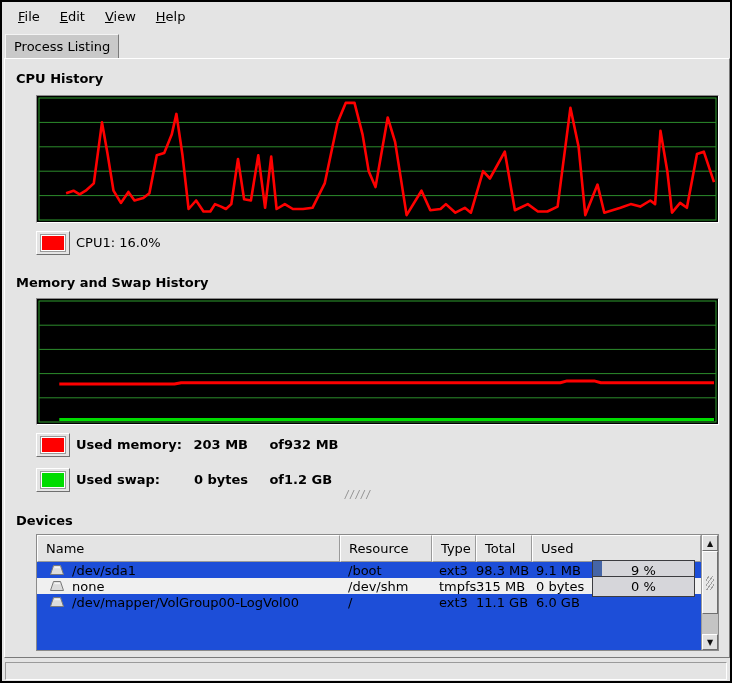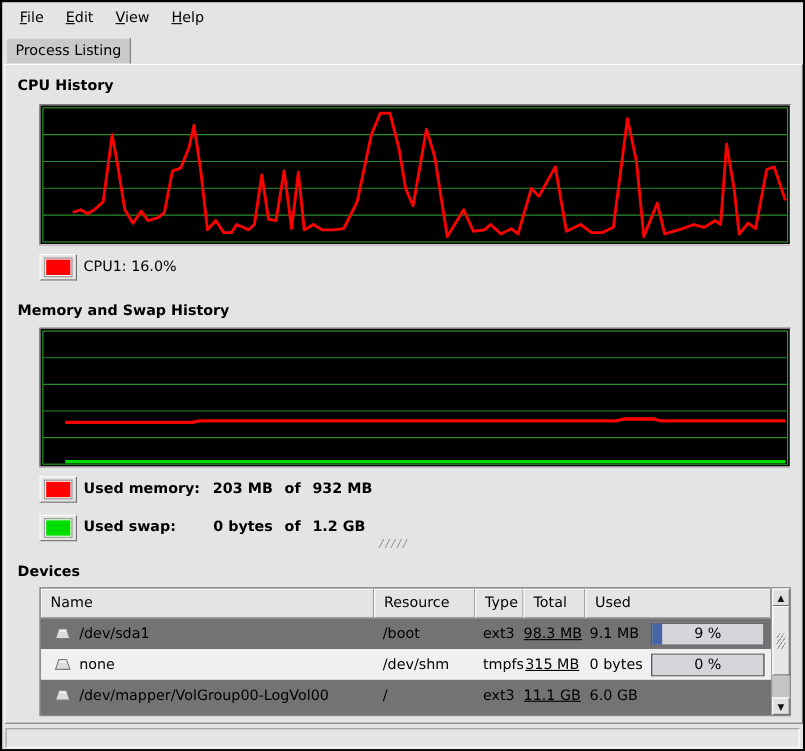--- a/index.html
+++ b/index.html
@@ -35,41 +35,41 @@
   .graph svg { display:block; }
   
   .colorbtn { position:absolute; width:34px; height:24px; background:#e4e4e4;
     border-top:1px solid #fff; border-left:1px solid #fff;
     border-right:1px solid #6f6f6f; border-bottom:1px solid #6f6f6f;
     padding:3px 4px; cursor:pointer; }
   .swatch { display:block; width:100%; height:100%; border:1px solid #fff; outline:1px solid #9a9a9a; }
   .legend-text { position:absolute; left:71px; line-height:24px; }
   .mem-grid { display:grid; grid-template-columns:106px 66px 36px auto;font-weight:bold; }
   .mem-grid .val { text-align:right; }
-  .mem-grid .of { text-align:center; }
+  .mem-grid .of { text-align:right; }
   
   .pane-grip { position:absolute; left:340px; top:430px; color:#8d8d8d;
     font-size:10px; letter-spacing:2px; cursor:row-resize; font-style:italic; }
   
   .dev-table { position:absolute; left:31px; top:475px; width:683px; height:117px;
-    background:#737373; border:1px solid #8a8a8a; }
+    background:#1d4ed8; border:1px solid #8a8a8a; }
   .dev-inner { position:absolute; left:0; top:0; right:17px; bottom:0; overflow:hidden; }
   .dev-head { display:flex; height:27px; }
   .hcell { background:#e4e4e4; padding-left:8px; line-height:25px;
     border-top:1px solid #fff; border-left:1px solid #fff;
     border-right:1px solid #9a9a9a; border-bottom:1px solid #9a9a9a;
     white-space:nowrap; overflow:hidden; cursor:pointer; }
   .c-name{width:303px;} .c-dir{width:92px;} .c-type{width:44px;} .c-total{width:56px;} .c-used{flex:1;}
-  .dev-row { display:flex; height:28px; align-items:center; }
+  .dev-row { display:flex; height:16px; align-items:center; }
   .dev-row.alt { background:#f0f0f0; }
   .cell { white-space:nowrap; overflow:hidden; }
   .cell.c-name { padding-left:12px; display:flex; align-items:center; gap:7px; }
   .cell.c-dir { padding-left:8px; }
   .cell.c-type { padding-left:7px; }
-  .cell.c-total { text-align:center; padding-right:4px;text-decoration:underline; }
+  .cell.c-total { text-align:left; padding-right:4px; }
   .cell.c-used { display:flex; align-items:center; padding-left:4px; }
   .pbar { position:relative; margin-left:auto; margin-right:6px; width:103px; height:21px;
     background:#d6d6da; border:1px solid #3c3c40; }
   .pbar-fill { position:absolute; left:0; top:0; bottom:0; background:#4565a7; }
   .pbar-label { position:absolute; inset:0; text-align:center; line-height:19px; font-size:13px; }
   
   .vscroll { position:absolute; top:0; right:0; bottom:0; width:17px;
     background:#c4c4c4; border-left:1px solid #9a9a9a; }
   .sb-btn { position:absolute; left:0; right:0; height:16px; background:#e0e0e0;
     border-top:1px solid #fff; border-left:1px solid #fff;

